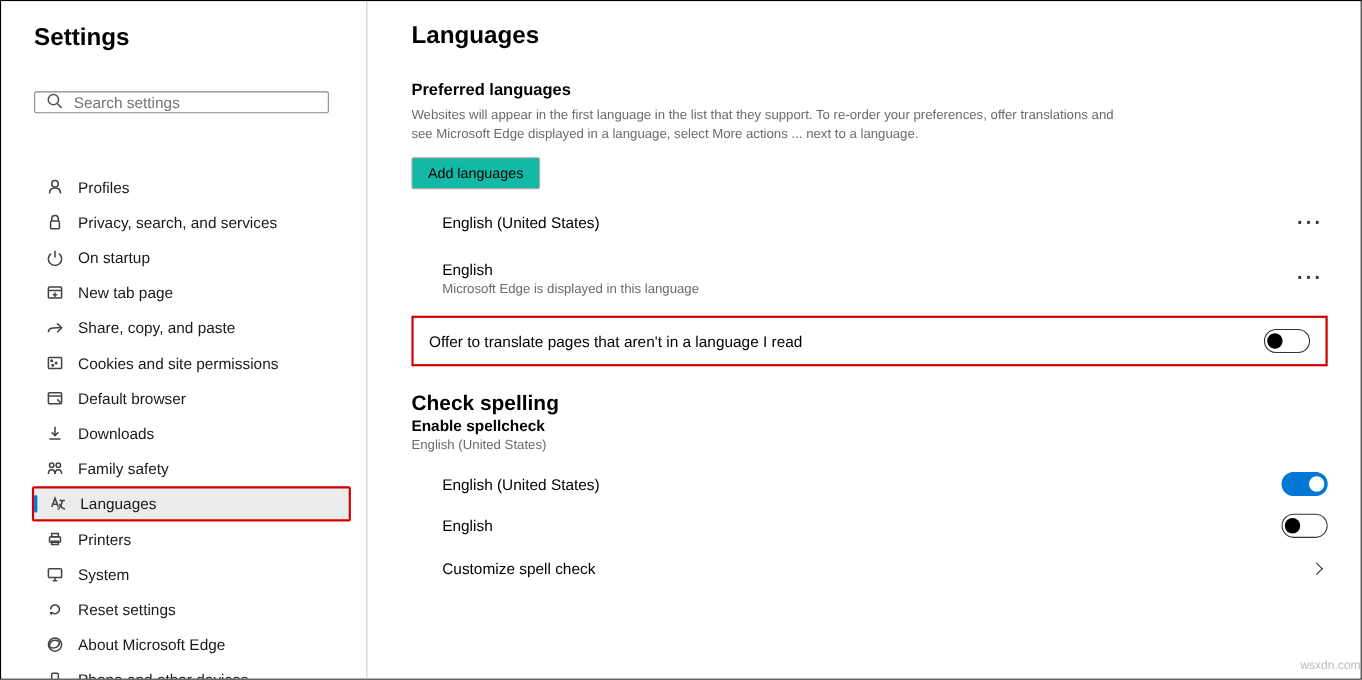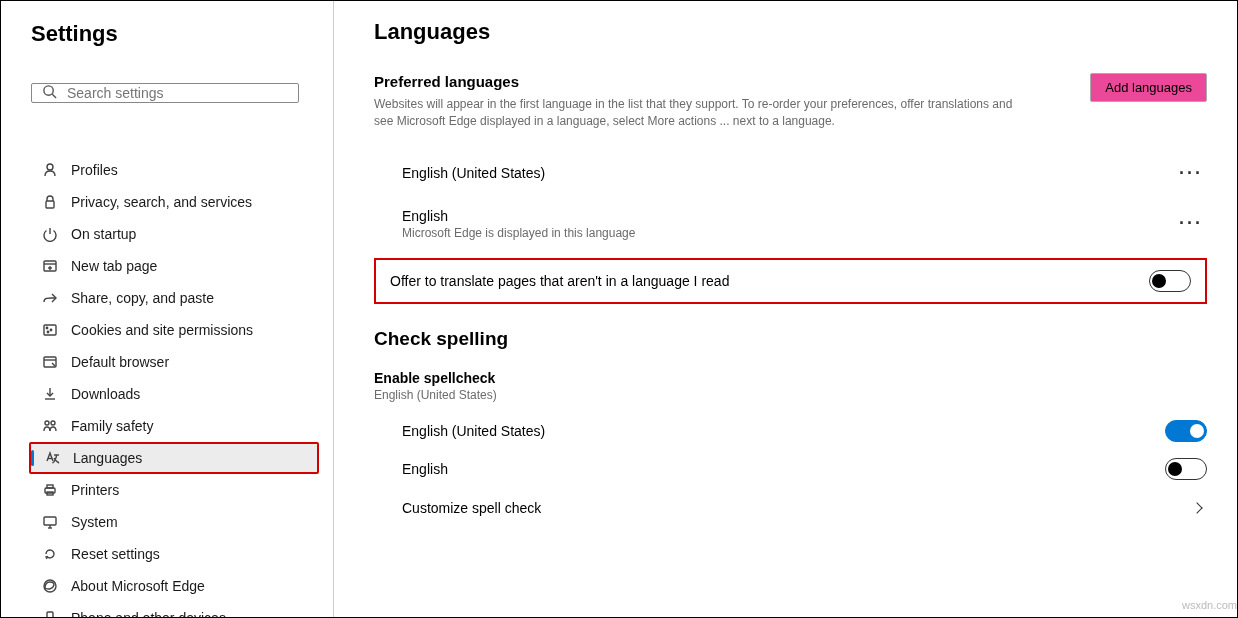--- a/index.html
+++ b/index.html
@@ -14,33 +14,33 @@
   .nav-item{display:flex;align-items:center;height:32px;padding:0 10px;border-radius:2px;cursor:pointer;color:#1a1a1a;font-size:14px;position:relative;}
   .nav-item .icon{width:18px;display:flex;align-items:center;justify-content:center;margin-right:12px;}
   .nav-item .icon svg{width:16px;height:16px;fill:none;stroke:#444;stroke-width:1.4;}
   .nav-item.active{background:#ececec;}
   .nav-item.active::before{content:'';position:absolute;left:0;top:6px;bottom:6px;width:3px;background:#0078d4;border-radius:2px;}
   .nav-item.highlighted{border:2px solid #d40000;margin-left:-2px;margin-right:-2px;padding-left:12px;}
   .content{flex:1;padding:18px 30px 10px 40px;overflow:auto;}
   .content h2{font-size:22px;font-weight:600;margin-bottom:28px;}
   .section-title{font-size:15px;font-weight:600;margin-bottom:6px;}
   .section-desc{font-size:12px;color:#6b6b6b;margin-bottom:12px;max-width:660px;line-height:1.45;}
-  .pref-header{display:flex;justify-content:space-between;align-items:flex-start;margin-bottom:6px;}
-  .add-btn{border:1px solid #aaa;background:#ec4899;padding:6px 14px;font-size:13px;border-radius:2px;cursor:pointer;}
+  .pref-header{display:flex;justify-content:space-between;align-items:flex-start;margin-bottom:6px;flex-direction:column;}
+  .add-btn{border:1px solid #aaa;background:#14b8a6;padding:6px 14px;font-size:13px;border-radius:2px;cursor:pointer;}
   .lang-row{display:flex;align-items:center;justify-content:space-between;padding:10px 0 10px 28px;}
   .lang-row .info{display:flex;flex-direction:column;}
   .lang-row .lbl{font-size:14px;font-weight:500;}
   .lang-row .sub{font-size:12px;color:#6b6b6b;margin-top:2px;}
   .more{font-size:18px;letter-spacing:2px;color:#333;cursor:pointer;padding:4px;font-weight:bold;}
   .translate-row{display:flex;align-items:center;justify-content:space-between;border:2px solid #d40000;padding:10px 14px;margin-top:8px;margin-bottom:24px;gap:32px;}
   .toggle{width:42px;height:22px;border:1px solid #333;border-radius:11px;display:flex;align-items:center;padding:2px;cursor:pointer;background:#fff;}
   .toggle .knob{width:14px;height:14px;border-radius:50%;background:#000;}
   .toggle.on{background:#0078d4;border-color:#0078d4;justify-content:flex-end;}
   .toggle.on .knob{background:#fff;}
-  .spell h3{font-size:19px;font-weight:600;margin-bottom:20px;}
+  .spell h3{font-size:19px;font-weight:600;}
   .spell .grp-title{font-size:14px;font-weight:600;}
   .spell .grp-sub{font-size:12px;color:#6b6b6b;margin-top:2px;margin-bottom:10px;}
   .spell-row{display:flex;align-items:center;justify-content:space-between;padding:8px 0 8px 28px;}
   .spell-row .lbl{font-size:14px;font-weight:500;}
   .custom-row{display:flex;align-items:center;justify-content:space-between;padding:12px 6px 8px 28px;cursor:pointer;font-weight:400;}
   .chev-r{width:8px;height:8px;border-top:1.6px solid #333;border-right:1.6px solid #333;transform:rotate(45deg);}
   .watermark{position:absolute;bottom:6px;right:0;font-size:11px;color:#bbb;}
 </style>
 </head>
 <body>

